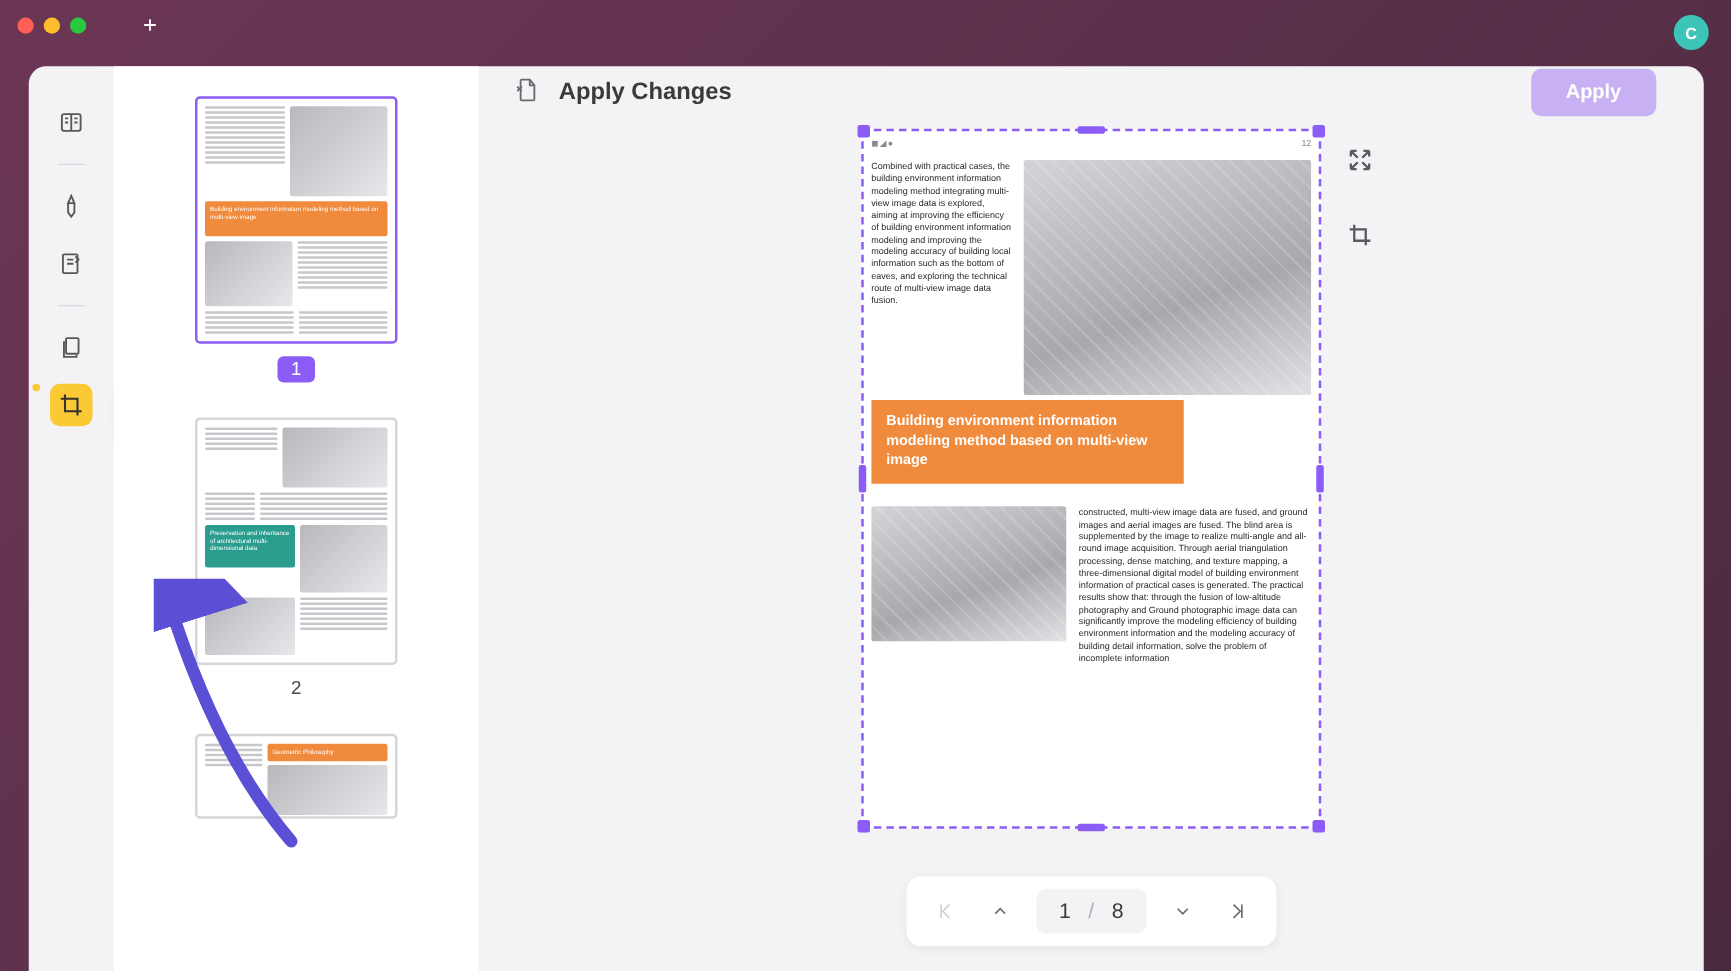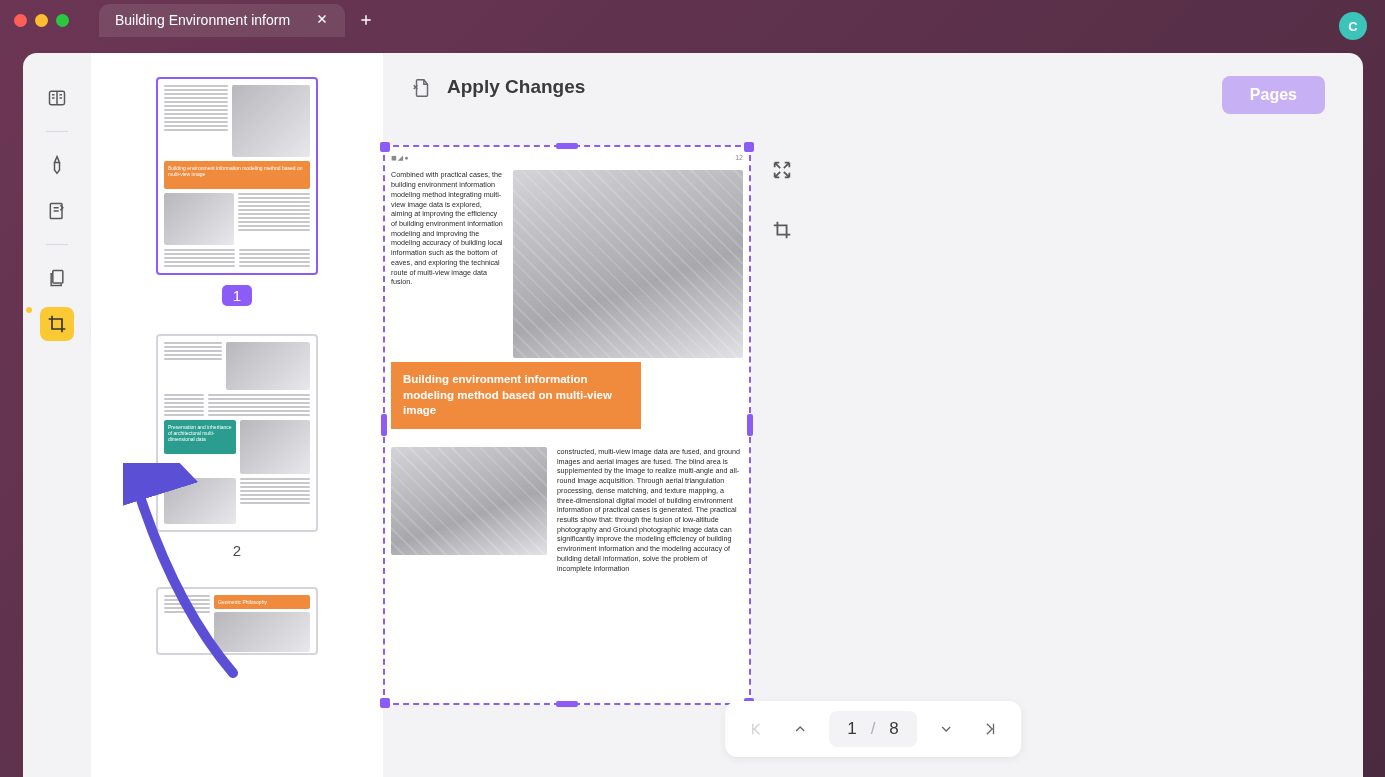--- a/index.html
+++ b/index.html
@@ -44,26 +44,26 @@
 
 .th-row{display:flex;gap:4px}
 .th-txt{flex:1;display:flex;flex-direction:column;gap:2px}
 .th-line{height:2px;background:#c8c8cc;border-radius:1px}
 .th-img{background:linear-gradient(135deg,#b8b8bc 0%,#e8e8ec 100%);border-radius:2px}
 .th-banner{background:#f08a3c;height:28px;border-radius:2px;padding:4px;font-size:5px;color:#fff;line-height:1.2}
 .th-banner2{background:#2a9d8f;height:34px;border-radius:2px;padding:4px;font-size:5px;color:#fff;line-height:1.2}
 
 
 .main { flex:1; display:flex; flex-direction:column; position:relative; }
-.header { display:flex; align-items:flex-start; padding:23px 28px; gap:14px; }
+.header { display:flex; align-items:center; padding:2px 28px; gap:14px; }
 .header svg{width:22px;height:24px;color:#6a6a6e}
 .header-title { font-size:19px; font-weight:700; color:#3a3a3d; }
 .crop-btn { margin-left:auto; margin-right:10px; background:#c8b0f5; color:#fff; border:none; border-radius:8px; padding:10px 28px; font-size:16px; font-weight:600; cursor:pointer; }
 
-.canvas { flex:1; display:flex; justify-content:flex-start; align-items:flex-start; padding:8px 0 20px; position:relative; }
+.canvas { flex:1; display:flex; justify-content:center; align-items:flex-start; padding:8px 0 20px; position:relative; }
 .crop-frame { position:relative; width:368px; height:560px; border:2px dashed #8b5cf6; background:#fff; }
 .handle { position:absolute; background:#8b5cf6; }
 .handle.c { width:10px; height:10px; border-radius:2px; }
 .handle.e { border-radius:2px; }
 .tl{top:-5px;left:-5px}.tr{top:-5px;right:-5px}.bl{bottom:-5px;left:-5px}.br{bottom:-5px;right:-5px}
 .tm{top:-4px;left:50%;transform:translateX(-50%);width:22px;height:6px}
 .bm{bottom:-4px;left:50%;transform:translateX(-50%);width:22px;height:6px}
 .lm{left:-4px;top:50%;transform:translateY(-50%);width:6px;height:22px}
 .rm{right:-4px;top:50%;transform:translateY(-50%);width:6px;height:22px}
 
@@ -91,26 +91,20 @@
 </head>
 <body>
 
 <div class="titlebar">
   <div class="traffic">
     <div class="dot red"></div>
     <div class="dot yellow"></div>
     <div class="dot green"></div>
   </div>
   <div class="tabs">
-    <div class="tab">
-      <span class="tab-title">Building Environment inform</span>
-      <span><svg viewBox="0 0 24 24" fill="none" stroke="currentColor" stroke-width="2.5">
-            <path d="M18 6L6 18M6 6l12 12"></path>
-          </svg></span>
-    </div>
     <div class="plus">
         <svg viewBox="0 0 24 24" fill="none" stroke="currentColor" stroke-width="2.5">
           <path d="M12 4v16M4 12h16"></path>
         </svg>
       </div>
   </div>
   <div class="avatar">C</div>
 </div>
 
 <div class="win">
@@ -284,21 +278,21 @@
     </div>
   </div>
 
   <div class="main">
     <div class="header">
       <span><svg viewBox="0 0 24 24" fill="none" stroke="currentColor" stroke-width="1.6">
             <path d="M14 3H7a1 1 0 00-1 1v16a1 1 0 001 1h10a1 1 0 001-1V8l-4-5z"></path>
             <path d="M14 3v5h4M3 9l4 4M3 13l4-4"></path>
           </svg></span>
       <span class="header-title">Apply Changes</span>
-      <button class="crop-btn">Pages</button>
+      <button class="crop-btn">Apply</button>
     </div>
 
     <div class="canvas">
       <div class="crop-frame">
         <div class="handle c tl"></div>
         <div class="handle c tr"></div>
         <div class="handle c bl"></div>
         <div class="handle c br"></div>
         <div class="handle e tm"></div>
         <div class="handle e bm"></div>

